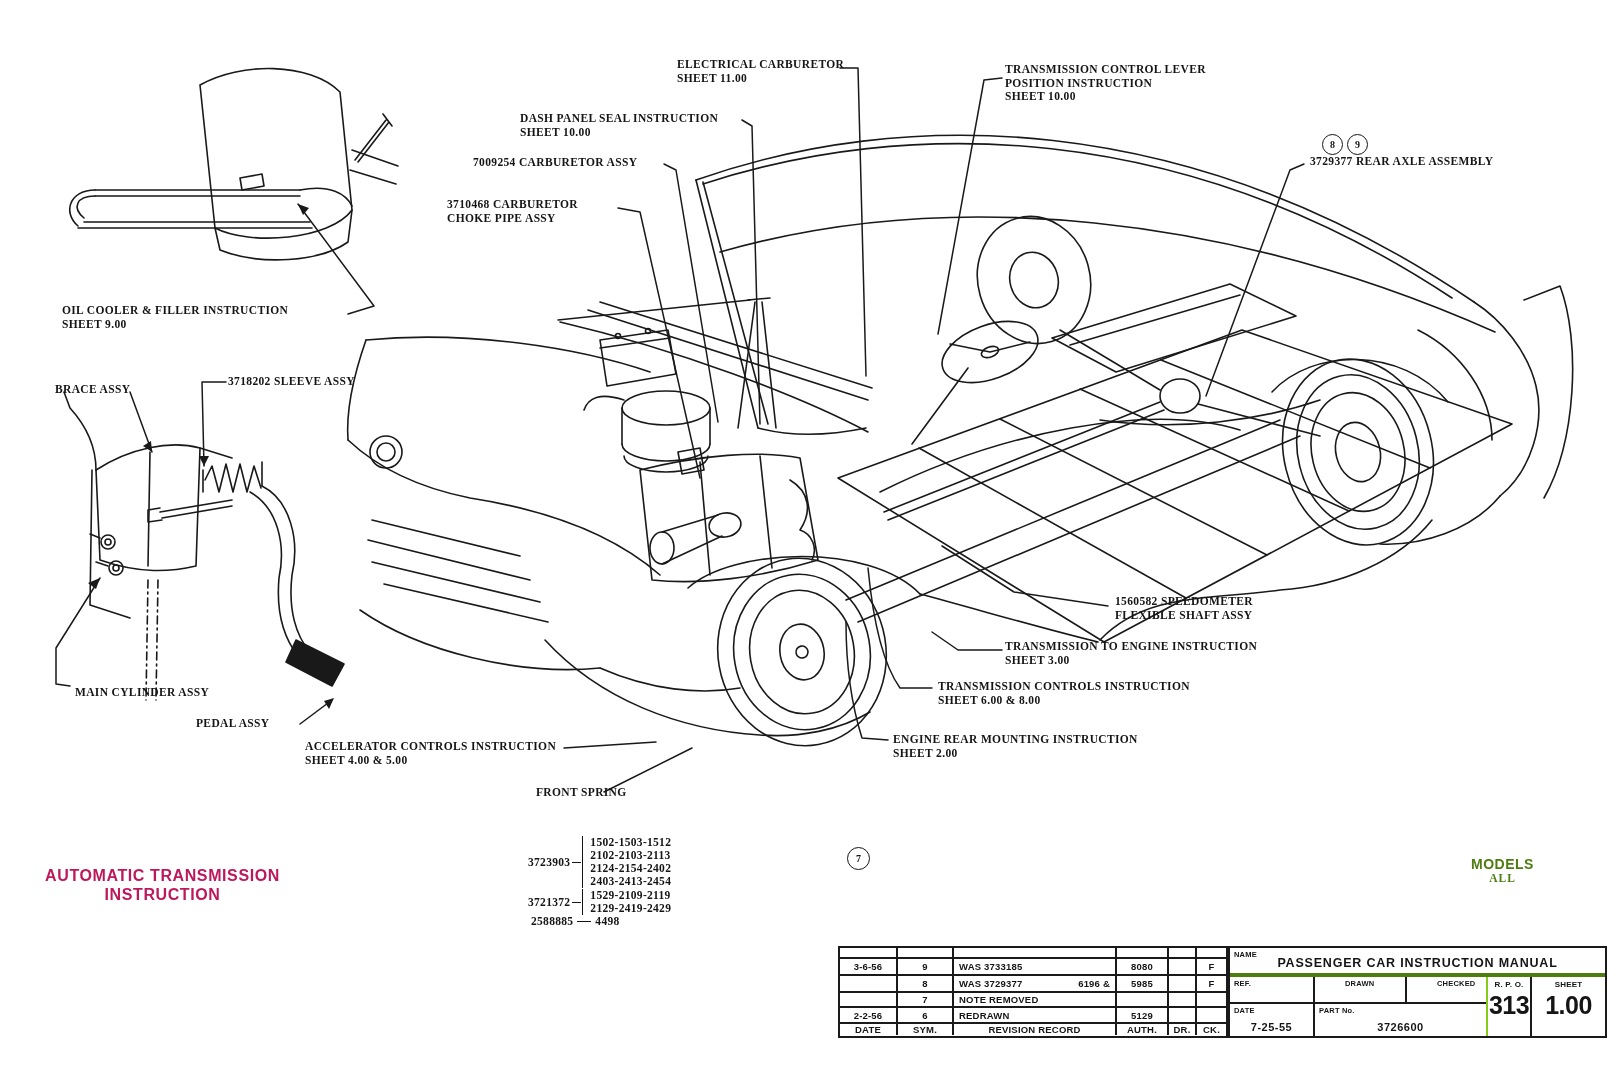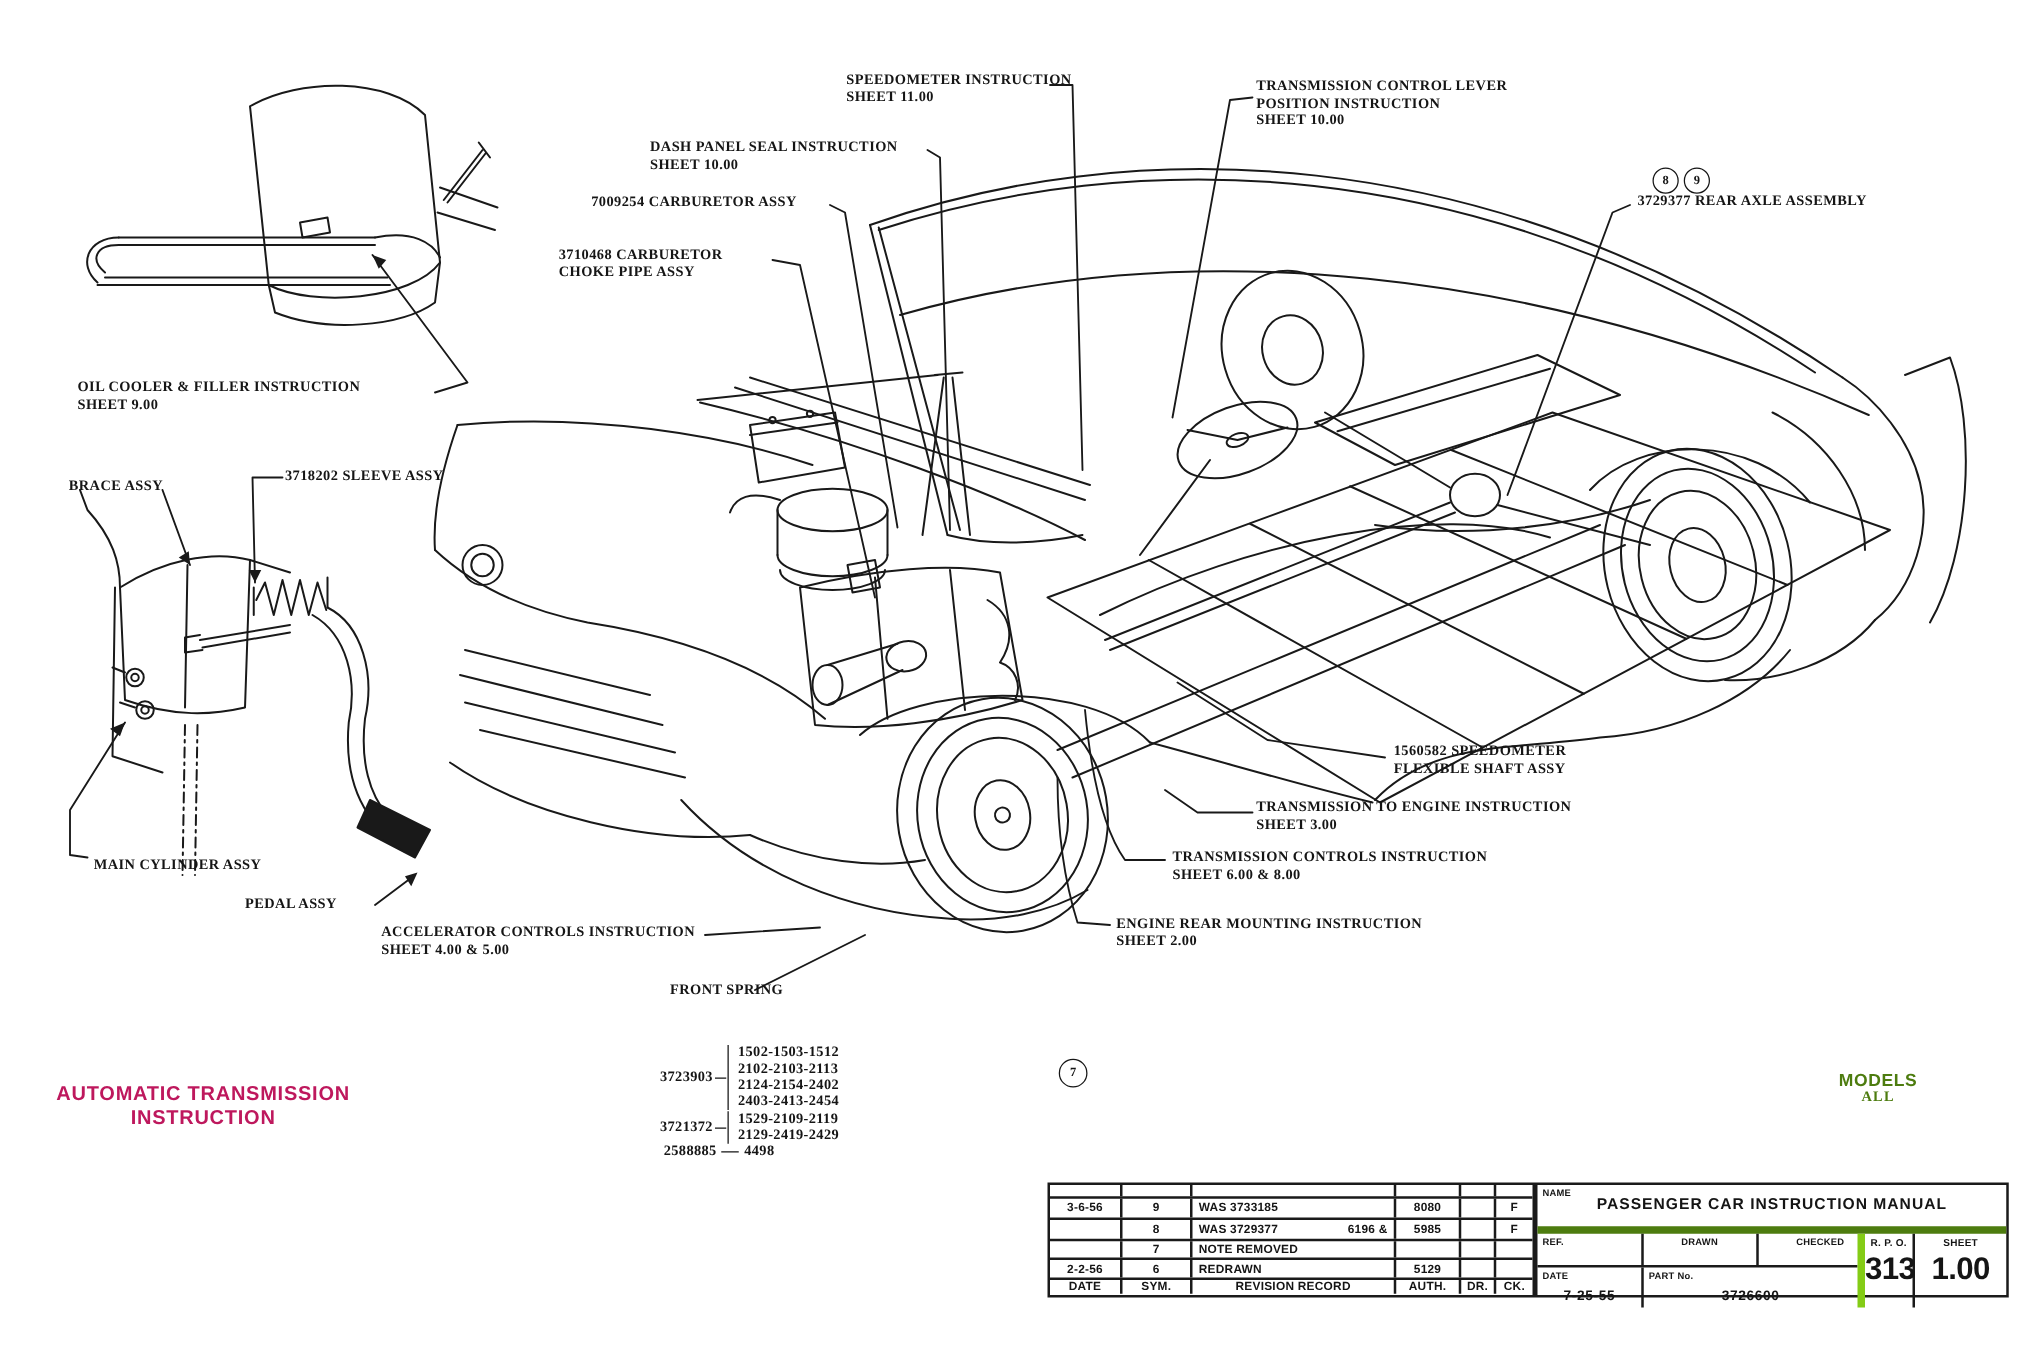--- a/index.html
+++ b/index.html
@@ -30,21 +30,21 @@
   .rev-cell{border-right:2px solid #1a1a1a;box-sizing:border-box;overflow:hidden;
        display:flex;align-items:center;justify-content:center;
        font:700 9.5px "Liberation Sans",sans-serif;letter-spacing:.2px;}
   .rev-cell:last-child{border-right:none;}
   .rec{justify-content:flex-start;padding:0 5px;}
   .rec.split{justify-content:space-between;}
   .c-date{width:58px;} .c-sym{width:56px;} .c-rec{flex:1;} .c-auth{width:52px;}
   .c-dr{width:28px;} .c-ck{width:29px;}
   .tb *{box-sizing:border-box;}
   .tb-lab{font:700 7.5px "Liberation Sans",sans-serif;letter-spacing:.2px;}
-  .tb-name{height:39px;border-bottom:6px solid #4d7c0f;position:relative;}
+  .tb-name{height:29px;border-bottom:4px solid #4d7c0f;position:relative;}
   .tb-name .tb-lab{position:absolute;left:4px;top:2px;}
   .tb-name .val{position:absolute;left:0;right:0;top:8px;text-align:center;
        font:700 12.5px "Liberation Sans",sans-serif;letter-spacing:.8px;}
   .tb-low{display:flex;height:59px;}
   .tb-leftcol{width:256px;display:flex;flex-direction:column;}
   .tb-r2{height:27px;display:flex;border-bottom:2px solid #1a1a1a;gap:26px;}
   .tb-r3{flex:1;display:flex;}
   .cell{border-right:2px solid #1a1a1a;position:relative;}
   .cell .tb-lab{position:absolute;left:4px;top:2px;}
   .cell .v{position:absolute;left:0;right:0;bottom:3px;text-align:center;
@@ -226,21 +226,21 @@
       <path d="M564,748 L656,742"></path>
       <path d="M604,792 L692,748"></path>
       <path d="M1108,606 L1014,592 L942,546"></path>
       <path d="M1002,650 L958,650 L932,632"></path>
       <path d="M932,688 L900,688 C880,660 872,610 868,568"></path>
       <path d="M888,740 L862,738 C850,700 846,660 846,622"></path>
     </g>
   </svg>
 
   <div class="lbl" style="left:677px;top:58px">
-    <div>SPEEDOMETER INSTRUCTION</div>
+    <div>ELECTRICAL CARBURETOR</div>
     <div>SHEET 11.00</div>
   </div>
 
   <div class="lbl" style="left:1005px;top:63px">
     <div>TRANSMISSION CONTROL LEVER</div>
     <div>POSITION INSTRUCTION</div>
     <div>SHEET 10.00</div>
   </div>
 
   <div class="lbl" style="left:520px;top:112px">
@@ -424,21 +424,21 @@
           <div class="cell w85">
             <span class="tb-lab">DATE</span>
             <div class="v">7-25-55</div>
           </div>
           <div class="cell wfill nobr">
             <span class="tb-lab">PART No.</span>
             <div class="v">3726600</div>
           </div>
         </div>
       </div>
-      <div class="tb-rpo" style="border-left:6px solid #84cc16">
+      <div class="tb-rpo" style="border-left:2px solid #84cc16">
         <span class="tb-lab">R. P. O.</span>
         <div class="bigval">313</div>
       </div>
       <div class="tb-sheet">
         <span class="tb-lab">SHEET</span>
         <div class="bigval">1.00</div>
       </div>
     </div>
   </div>
 

